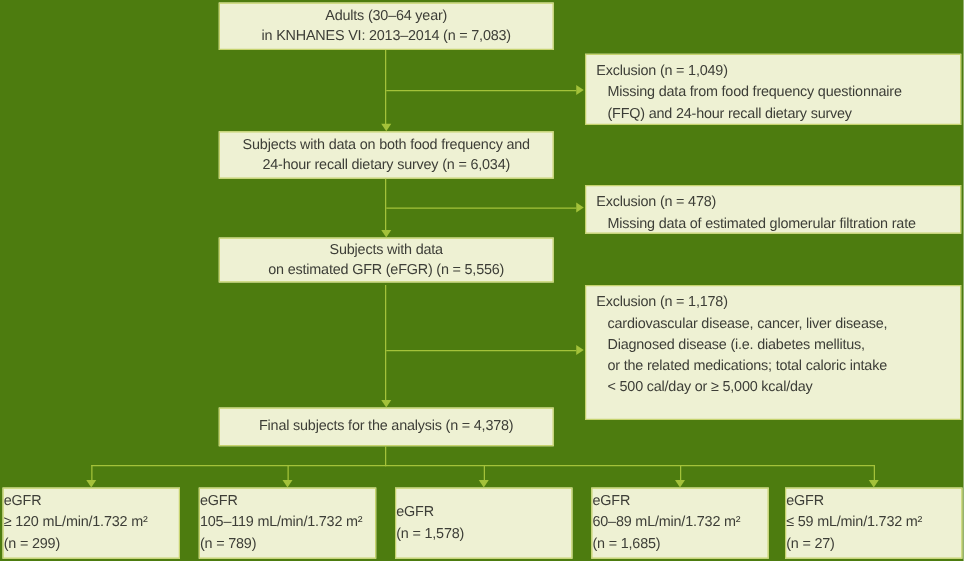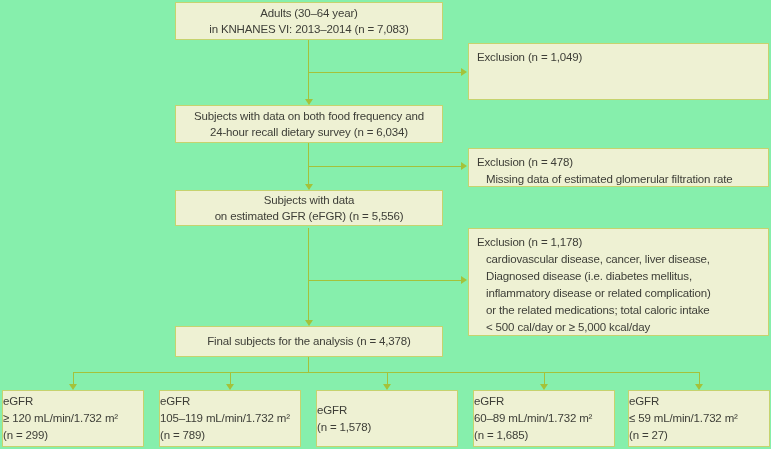--- a/index.html
+++ b/index.html
@@ -5,21 +5,21 @@
   :root{
     --box-fill:#eef1d3;
     --box-border:#c6d36e;
     --arrow:#a4c23a;
     --text:#3d3e37;
   }
   html,body{margin:0;padding:0;background:#ffffff;}
   .canvas{
     position:relative;
     width:771px;height:449px;
-    background:#86efac;
+    background:#4d7c0f;
     font-family:"Liberation Sans", sans-serif;
     color:var(--text);
     overflow:hidden;
   }
   .fbox{
     position:absolute;
     box-sizing:border-box;
     background:var(--box-fill);
     border:1px solid var(--box-border);
   }
@@ -81,32 +81,33 @@
     <div class="ln">Subjects with data</div>
     <div class="ln">on estimated GFR (eFGR) (n = 5,556)</div>
   </div>
 
   <div class="fbox center-box" style="left:175px;top:326px;width:268px;height:31px;">
     <div class="ln">Final subjects for the analysis (n = 4,378)</div>
   </div>
 
   <div class="fbox excl-box" style="left:468px;top:43px;width:301px;height:57px;">
     <div class="ln">Exclusion (n = 1,049)</div>
+    <div class="ln detail">Missing data from food frequency questionnaire</div>
+    <div class="ln detail">(FFQ) and 24-hour recall dietary survey</div>
   </div>
 
   <div class="fbox excl-box" style="left:468px;top:148px;width:301px;height:39px;">
     <div class="ln">Exclusion (n = 478)</div>
     <div class="ln detail">Missing data of estimated glomerular filtration rate</div>
   </div>
 
   <div class="fbox excl-box" style="left:468px;top:228px;width:301px;height:108px;">
     <div class="ln">Exclusion (n = 1,178)</div>
     <div class="ln detail">cardiovascular disease, cancer, liver disease,</div>
     <div class="ln detail">Diagnosed disease (i.e. diabetes mellitus,</div>
-    <div class="ln detail">inflammatory disease or related complication)</div>
     <div class="ln detail">or the related medications; total caloric intake</div>
     <div class="ln detail">&lt; 500 cal/day or ≥ 5,000 kcal/day</div>
   </div>
 
   <div class="fbox group-box" style="left:2px;top:390px;width:142px;height:57px;">
     <div class="ln">eGFR</div>
     <div class="ln">≥ 120 mL/min/1.732 m²</div>
     <div class="ln">(n = 299)</div>
   </div>
 

